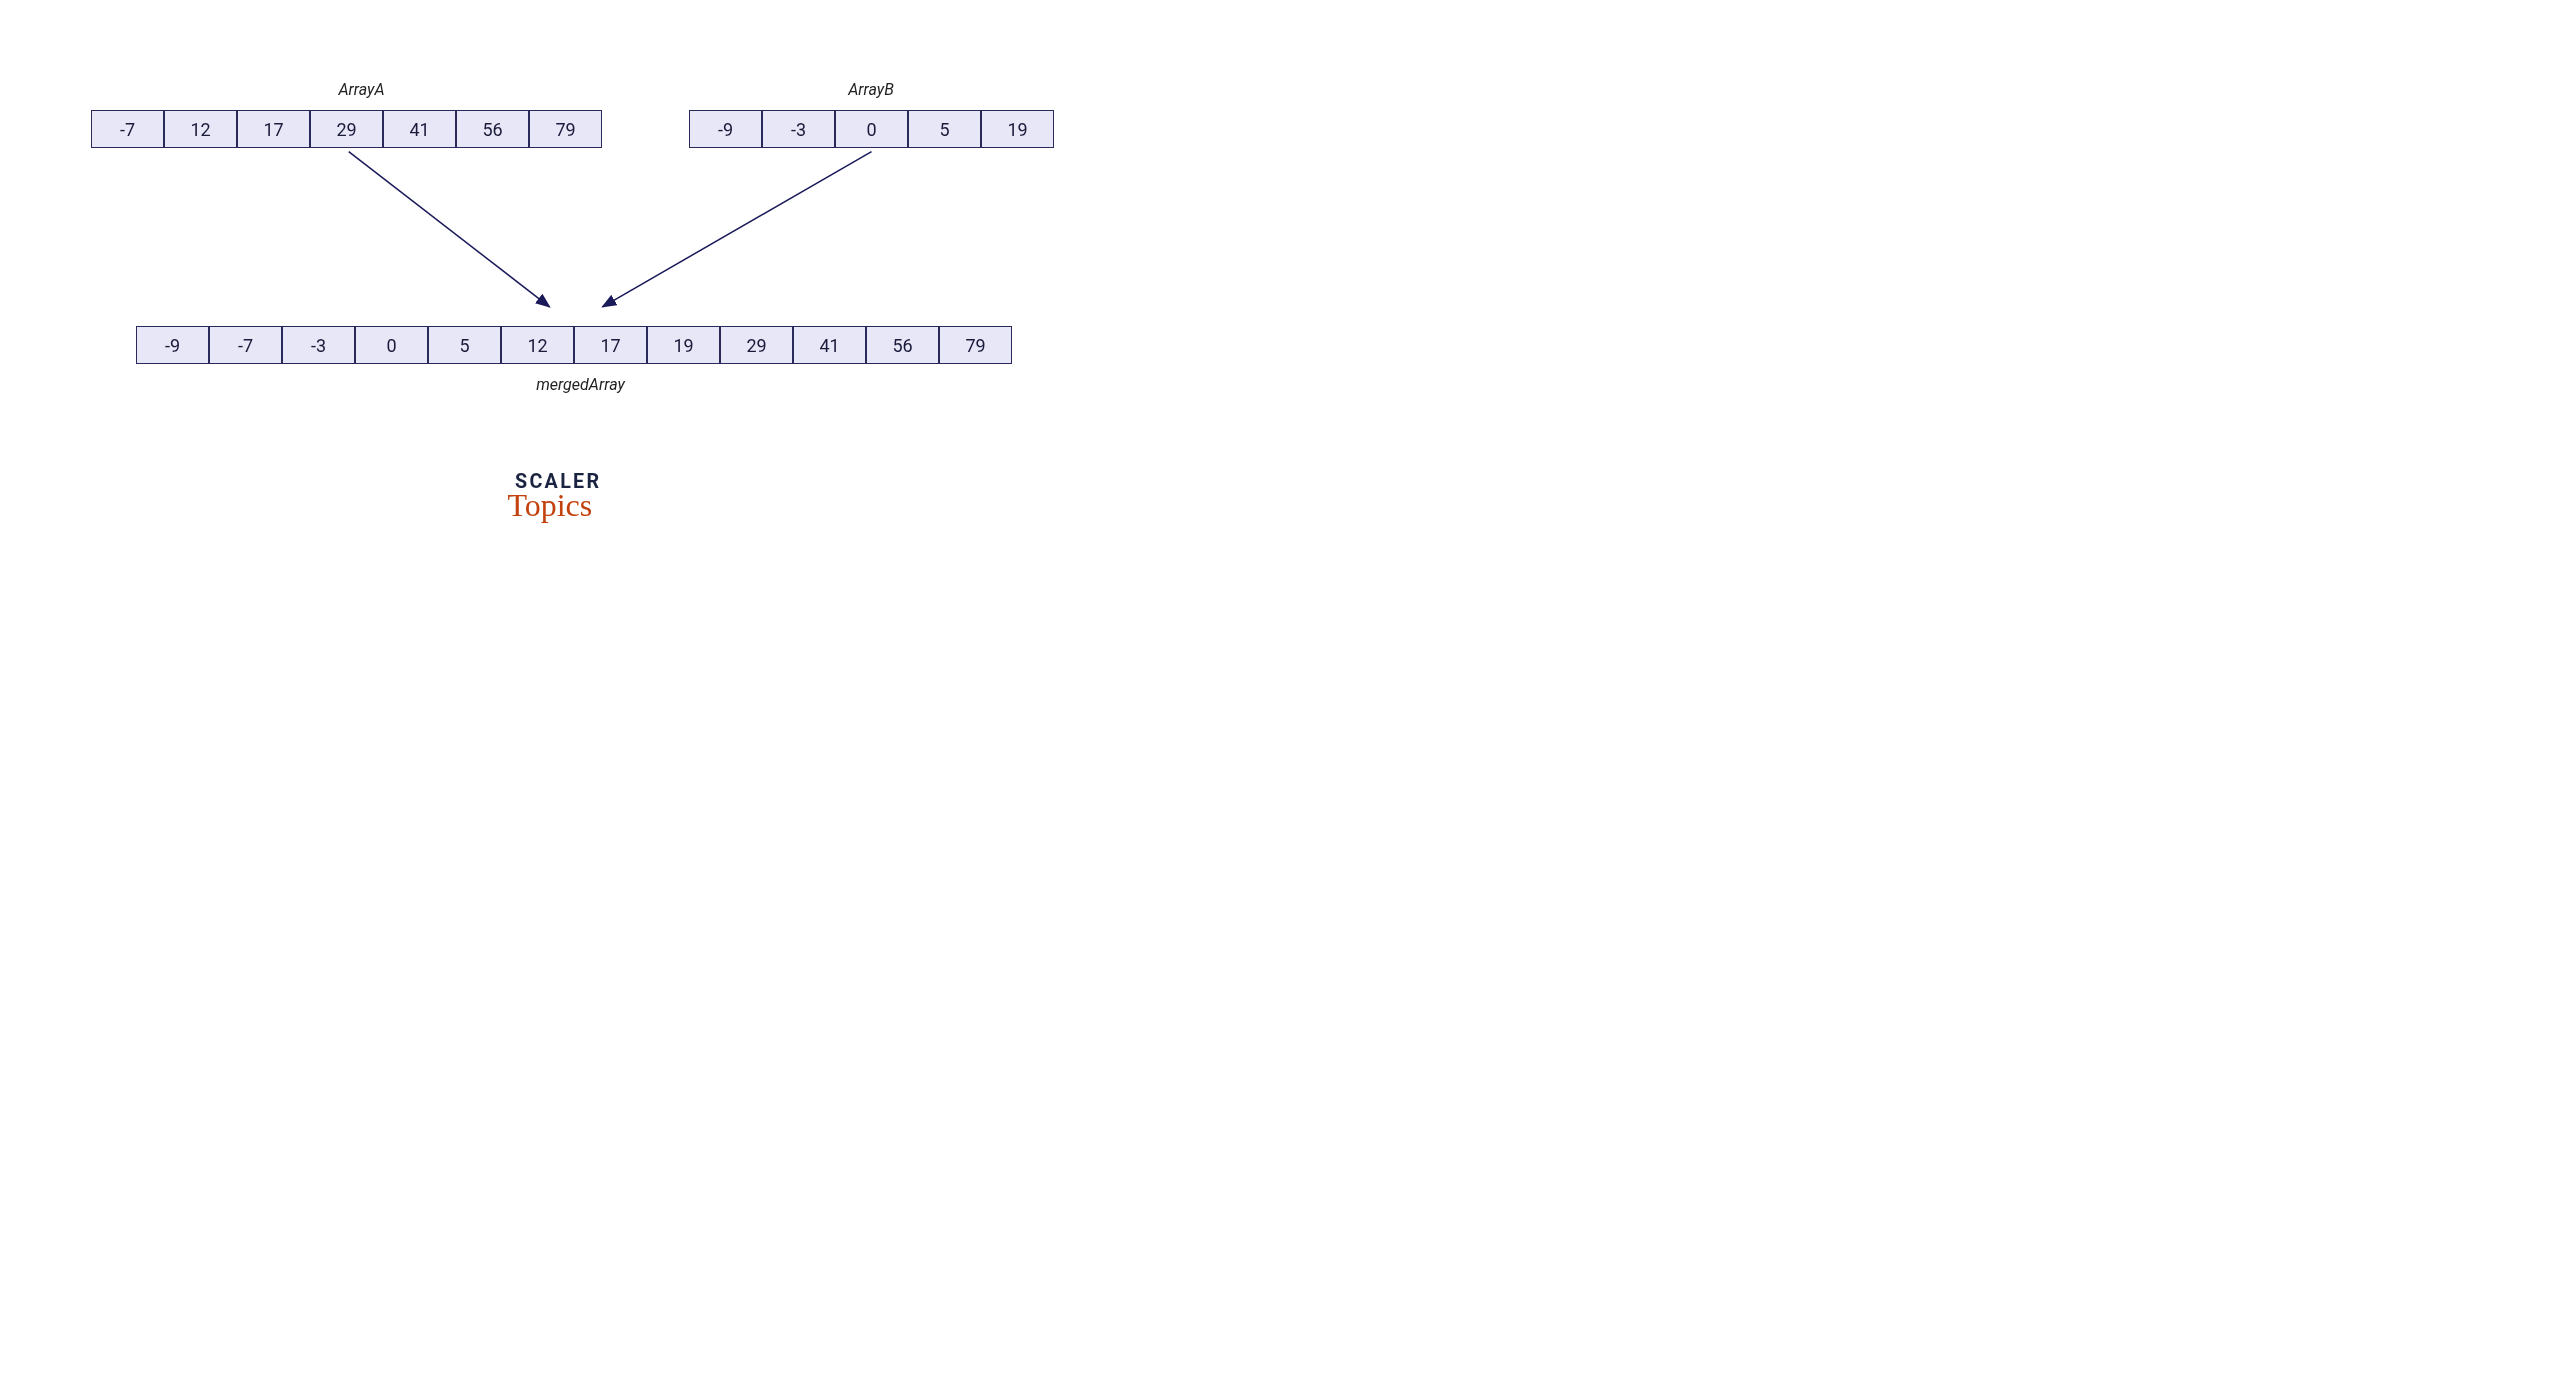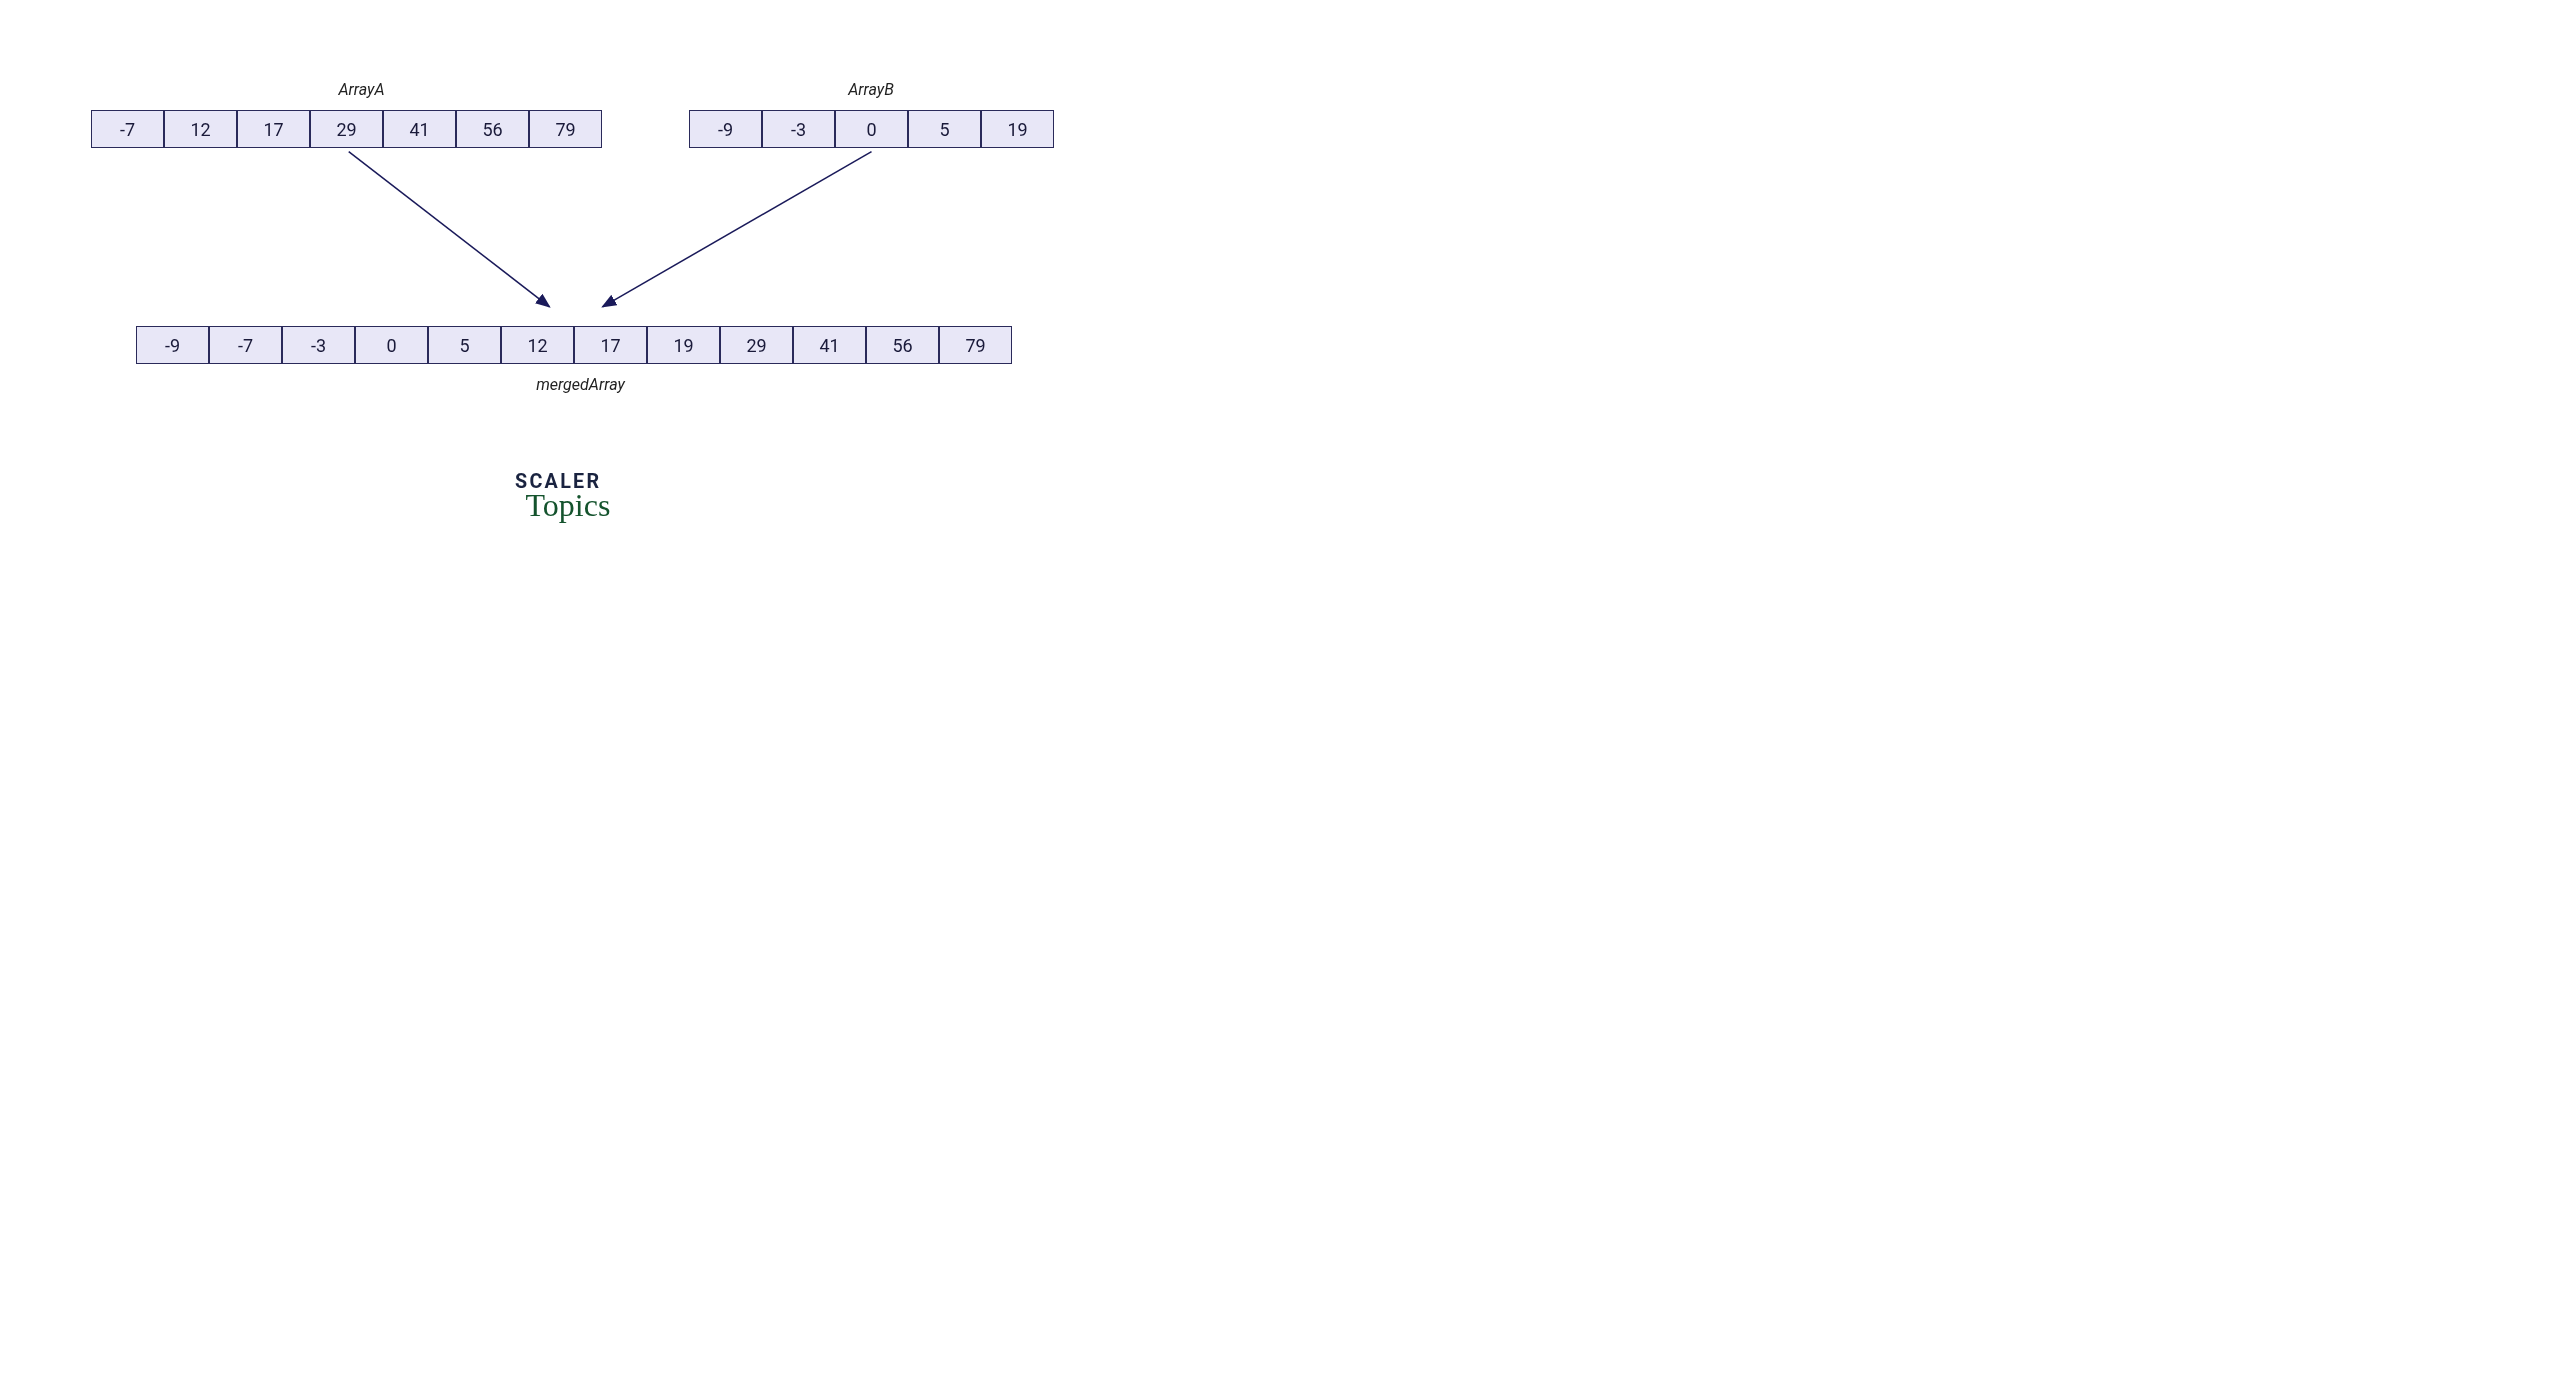--- a/index.html
+++ b/index.html
@@ -55,25 +55,24 @@
   }
   .scaler {
     font-weight: 700;
     font-size: 19.7px;
     letter-spacing: 2.3px;
     color: #1a2340;
   }
   .topics {
     font-family: "Brush Script MT", cursive;
     font-size: 32px;
-    color: #14532d;
+    color: #c2410c;
     position: relative;
     top: -6px;
     left: -7.6px;
-    text-align: center;
   }
 </style>
 </head>
 <body>
 
 <div class="label labelA">ArrayA</div>
 <div class="array arrayA">
   <div class="cell">-7</div>
   <div class="cell">12</div>
   <div class="cell">17</div>

